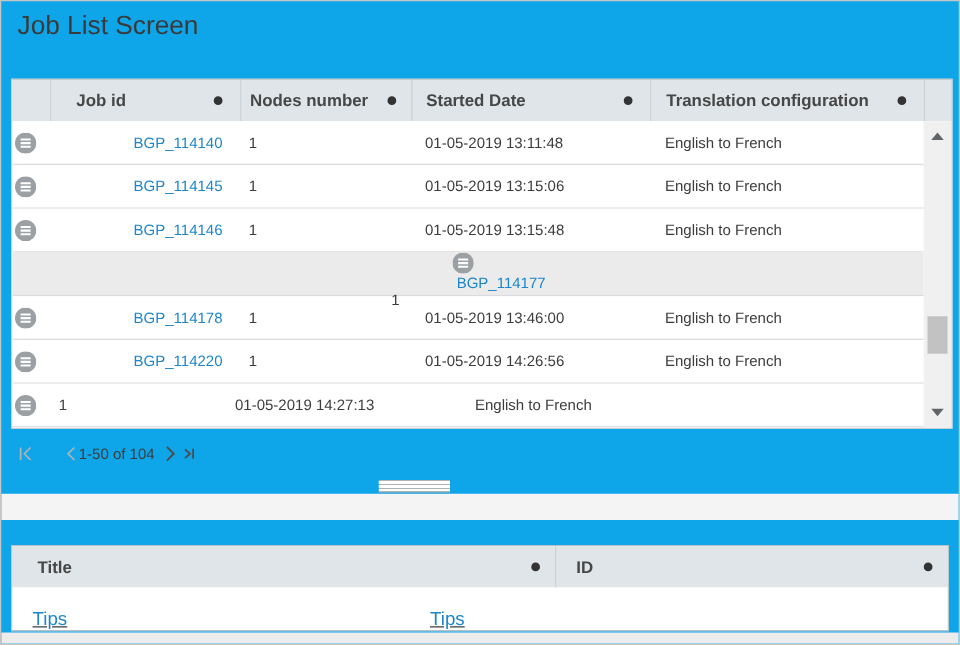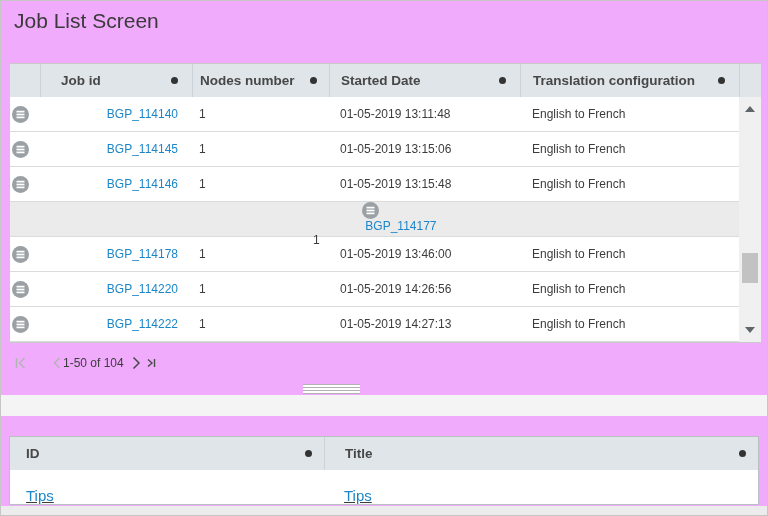--- a/index.html
+++ b/index.html
@@ -1,18 +1,18 @@
 <!DOCTYPE html>
 <html><head>
 <meta charset="utf-8">
 <style>
   * { margin:0; padding:0; box-sizing:border-box; }
   html,body { background:#fff; }
   .page {
-    position:relative; width:768px; height:516px; background:#f0abfc;
+    position:relative; width:768px; height:516px; background:#0ea5e9;
     border:1px solid #c6c6c6; overflow:hidden;
     font-family:"Liberation Sans", sans-serif; color:#3c3c3c;
   }
   .title {
     position:absolute; left:13px; top:8px;
     font-size:21px; font-weight:400; color:#3a3a3a;
   }
   
   .job-table {
     position:absolute; left:8px; top:62px; width:753px;
@@ -214,21 +214,20 @@
     <div class="td c-icon">
       <span class="row-menu">
         <svg width="17" height="17" viewBox="0 0 17 17">
           <circle cx="8.5" cy="8.5" r="8.5" fill="#9aa0a4"></circle>
           <line x1="4.5" y1="5.6" x2="12.5" y2="5.6" stroke="#ffffff" stroke-width="1.7"></line>
           <line x1="4.5" y1="8.5" x2="12.5" y2="8.5" stroke="#ffffff" stroke-width="1.7"></line>
           <line x1="4.5" y1="11.4" x2="12.5" y2="11.4" stroke="#ffffff" stroke-width="1.7"></line>
         </svg>
       </span>
     </div>
-    <div class="td c-jobid"><a class="link">BGP_114222</a></div>
     <div class="td c-nodes">1</div>
     <div class="td c-started">01-05-2019 14:27:13</div>
     <div class="td c-config">English to French</div>
   </div>
 </div>
       <div class="scrollbar">
         <div class="sb-btn up">
             <span class="tri-up"></span>
           </div>
         <div class="sb-thumb"></div>
@@ -264,26 +263,26 @@
       </svg>
     </span>
   </div>
 
   <div class="splitter"></div>
 
   <div class="band-mid"></div>
 
   <div class="bottom-table">
     <div class="bt-head">
+      <div class="bt-th bt-c-title">
+        <span>Title</span>
+        <span class="dot"></span>
+      </div>
       <div class="bt-th bt-c-id">
         <span>ID</span>
-        <span class="dot"></span>
-      </div>
-      <div class="bt-th bt-c-title">
-        <span>Title</span>
         <span class="dot"></span>
       </div>
     </div>
     <div class="bt-row">
       <div class="bt-td bt-c-id"><a class="link">Tips</a></div>
       <div class="bt-td bt-c-title"><a class="link">Tips</a></div>
     </div>
   </div>
 
   <div class="band-bottom"></div>

